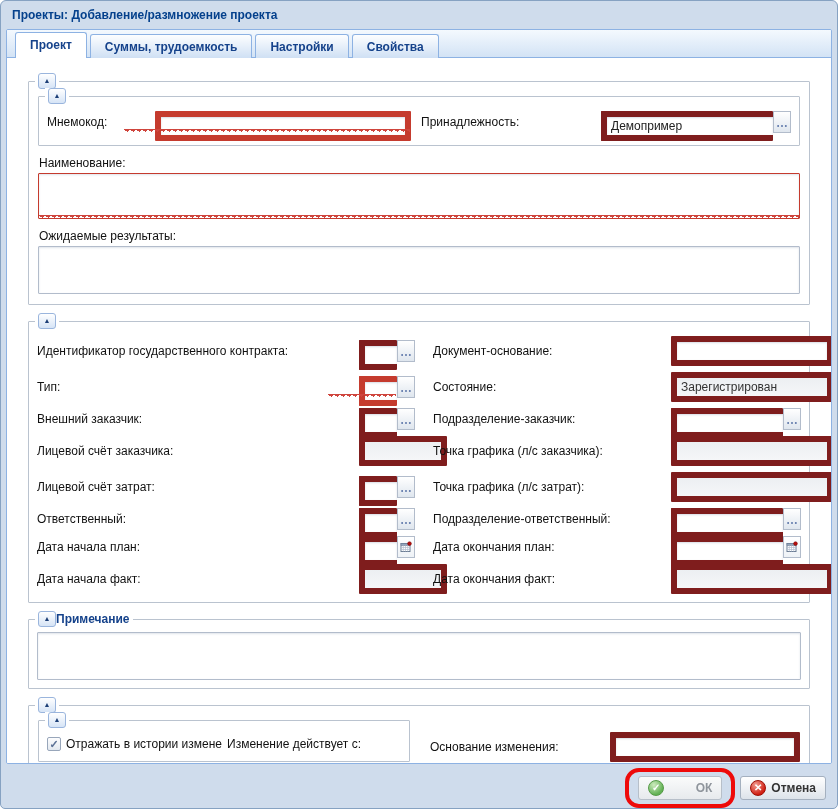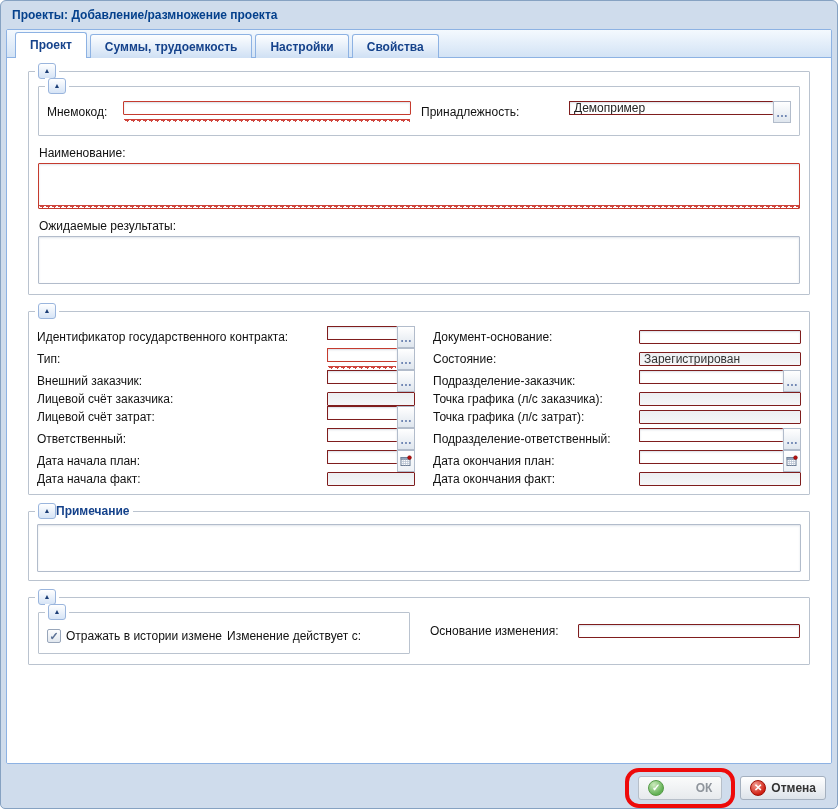--- a/index.html
+++ b/index.html
@@ -45,49 +45,50 @@
     border: 1px solid #8db2e3; border-bottom: none;
     border-radius: 3px 3px 0 0;
     background: linear-gradient(#fdfeff, #cfe0f4);
     color: #15428b; font-weight: bold; font-size: 12px;
     padding: 5px 14px 4px;
     margin-bottom: -1px;
     cursor: pointer;
     white-space: nowrap;
   }
   .tab.active { background: #fff; padding-bottom: 6px; z-index: 2; }
-  .content { flex: 1; padding: 13px 21px 0; overflow: hidden; background: #fff; }
+  .content { flex: 1; padding: 23px 21px 0; overflow: hidden; background: #fff; }
 
   
   .fs { position: relative; border: 1px solid #bac3cf; border-radius: 1px; padding: 12px 8px 10px; }
   .legend-wrap {
     position: absolute; top: -9px; left: 6px;
     background: #fff; padding: 0 3px;
     display: flex; align-items: center; 
   }
   .fs-toggle {
     width: 18px; height: 16px;
     border: 1px solid #9ab5dd; border-radius: 3px;
     background: linear-gradient(#ffffff, #d6e4f6);
     color: #1d3f77; font-size: 7px; line-height: 14px; text-align: center;
     cursor: pointer; flex: none;
   }
   .legend-text { color: #15428b; font-weight: bold; font-size: 12px; white-space: nowrap; }
 
   
   .lbl { color: #111; font-size: 12px; white-space: nowrap; }
   .inp {
-    height: 14px;
-    border: 1px solid #7f1d1d;
+    height: 30px;
+    border: 6px solid #7f1d1d;
     background: #fff;
     box-shadow: inset 0 1px 2px rgba(150,162,184,.38);
     padding: 0 4px;
     font: inherit; color: #222;
     width: 100%;
     border-radius: 1px;
+    margin-left: 32px;
   }
   .inp.ro {
     background: linear-gradient(#eceff2, #f5f6f8);
     box-shadow: none; color: #333;
   }
   .fld { position: relative; display: flex; align-items: stretch; height: 22px; }
   .fld .inp { flex: 1; min-width: 0; }
   .fld.has-trig .inp { border-right: none; }
   .trig {
     flex: none; width: 18px; height: 22px;
@@ -126,21 +127,21 @@
   .belong-fld { flex: 1; }
   .blk-lbl { display: block; margin: 10px 0 3px 1px; }
   .cond-lbl { width: 181px; flex: none; }
   .mt12 { margin-top: 12px; }
 
   
   .fs-details { margin-top: 16px; padding: 14px 8px 8px; }
   .grid {
     display: grid;
     grid-template-columns: 290px 88px 224px 1fr;
-    row-gap: 0; align-items: center;
+    row-gap: 6px; align-items: center;
   }
   .glbl { color: #111; font-size: 12px; white-space: nowrap; overflow: hidden; }
   .glbl.r { padding-left: 18px; }
 
   
   .fs-note { margin-top: 16px; padding: 12px 8px 8px; }
 
   
   .fs-hist { margin-top: 16px; padding: 10px 9px 10px; display: flex; align-items: flex-start; }
   .fs-hist-inner { width: 372px; flex: none; margin-top: 4px; padding: 16px 8px 10px; }

